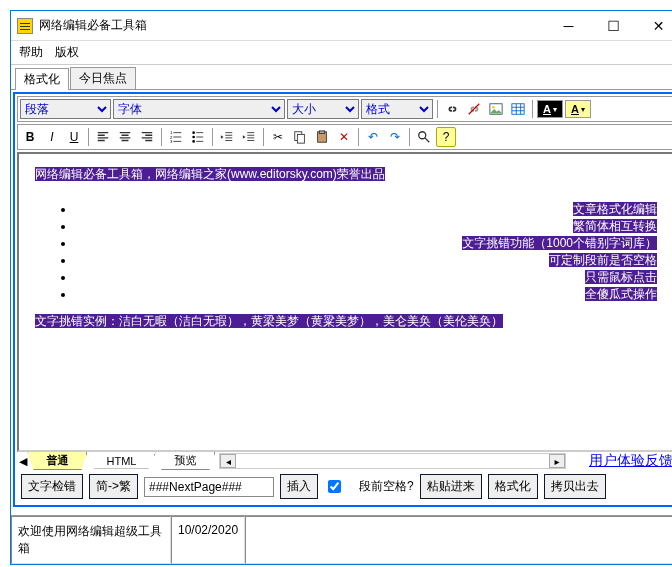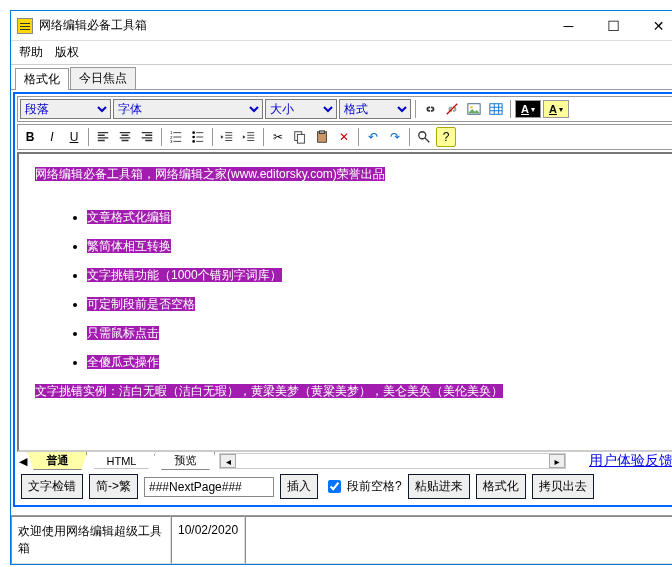--- a/index.html
+++ b/index.html
@@ -13,44 +13,44 @@
 .titlebar .btn { width: 45px; height: 30px; display: flex; align-items: center; justify-content: center; font-size: 14px; cursor: pointer; }
 .menubar { display: flex; gap: 12px; padding: 3px 8px; border-bottom: 1px solid #ccc; }
 .menubar span { cursor: pointer; }
 .tabbar { display: flex; padding: 2px 4px 0; border-bottom: 1px solid #999; }
 .tabbar .tab { border: 1px solid #999; border-bottom: none; padding: 2px 8px; margin-right: 1px; background: #f0f0f0; cursor: pointer; font-size: 12px; }
 .tabbar .tab.active { background: #fff; position: relative; top: 1px; }
 .content { border: 2px solid #0066ff; margin: 2px; padding: 2px; flex: 1; display: flex; flex-direction: column; }
 .toolbar { display: flex; flex-wrap: nowrap; gap: 2px; padding: 2px; border: 1px solid #999; margin-bottom: 2px; align-items: center; }
 .toolbar select { border: 1px solid #7a7a7a; height: 20px; font-size: 12px; }
 .toolbar .sel-para { width: 91px; color: #0000cc; }
-.toolbar .sel-font { width: 150px; color: #0000cc; }
+.toolbar .sel-font { width: 172px; color: #0000cc; }
 .toolbar .sel-size { width: 72px; color: #0000cc; }
 .toolbar .sel-fmt { width: 72px; color: #0000cc; }
 .tb-btn { width: 20px; height: 20px; display: inline-flex; align-items: center; justify-content: center; cursor: pointer; font-size: 12px; border-radius: 2px; }
 .tb-sep { width: 1px; height: 18px; background: #999; margin: 0 2px; }
 .color-btn { width: 26px; height: 18px; border: 1px solid #999; display: inline-flex; align-items: center; justify-content: center; position: relative; }
 .color-btn .A { font-weight: bold; font-size: 11px; text-decoration: underline; }
 .color-btn .drop { font-size: 8px; margin-left: 2px; }
 .editor { flex: 1; border: 2px inset #ccc; background: #fff; padding: 12px 16px; overflow: auto; min-height: 300px; font-size: 12px; }
-.editor .hl { background: #a21caf; color: #fff; }
+.editor .hl { background: #4c1d95; color: #fff; }
 .editor ul { margin: 4px 0 10px 40px; padding: 0; }
-.editor li { list-style: disc; margin: 12px; }
+.editor li { list-style: disc; margin: 0; text-align: right; }
 .bottom-tabs { display: flex; align-items: center; padding: 0 2px; }
 .bottom-tabs .btab { border: 1px solid #888; border-top: none; padding: 1px 18px; font-size: 11px; cursor: pointer; background: #fff; clip-path: polygon(0 0, 100% 0, 90% 100%, 10% 100%); }
 .bottom-tabs .btab.active { background: #ffffaa; font-weight: bold; }
 .bottom-tabs .scroll-stub { flex: 1; height: 16px; border: 1px solid #ccc; margin-left: 4px; position: relative; }
 .bottom-tabs .scroll-stub .arrow { position: absolute; top: 0; width: 16px; height: 14px; border: 1px solid #aaa; background: #eee; display: flex; align-items: center; justify-content: center; font-size: 10px; }
 .bottom-tabs .scroll-stub .arrow.l { left: 0; }
 .bottom-tabs .scroll-stub .arrow.r { right: 0; }
 .bottom-tabs .link { color: #0000ee; text-decoration: underline; cursor: pointer; margin-left: 23px; font-size: 14px; }
 .action-row { display: flex; gap: 6px; padding: 4px; align-items: center; flex-wrap: nowrap; }
 .win-btn { border: 1px solid #0f172a; background: #efefef; padding: 3px 6px; cursor: pointer; font-size: 12px; white-space: nowrap; }
 .txt-input { border: 1px solid #888; padding: 2px 4px; width: 130px; font-size: 12px; }
-.chk { display: flex; align-items: center; gap: 3px; }
+.chk { display: flex; align-items: center; gap: 15px; }
 .statusbar { display: flex; border-top: 1px solid #999; margin-top: 6px; }
 .statusbar .cell { border: 1px inset #ddd; padding: 6px 6px; font-size: 12px; }
 .statusbar .cell.main { flex: 0 0 160px; }
 .statusbar .cell.flex { flex: 1; }
 svg { width: 14px; height: 14px; }
 </style>
 </head>
 <body>
 
 <div class="window">

